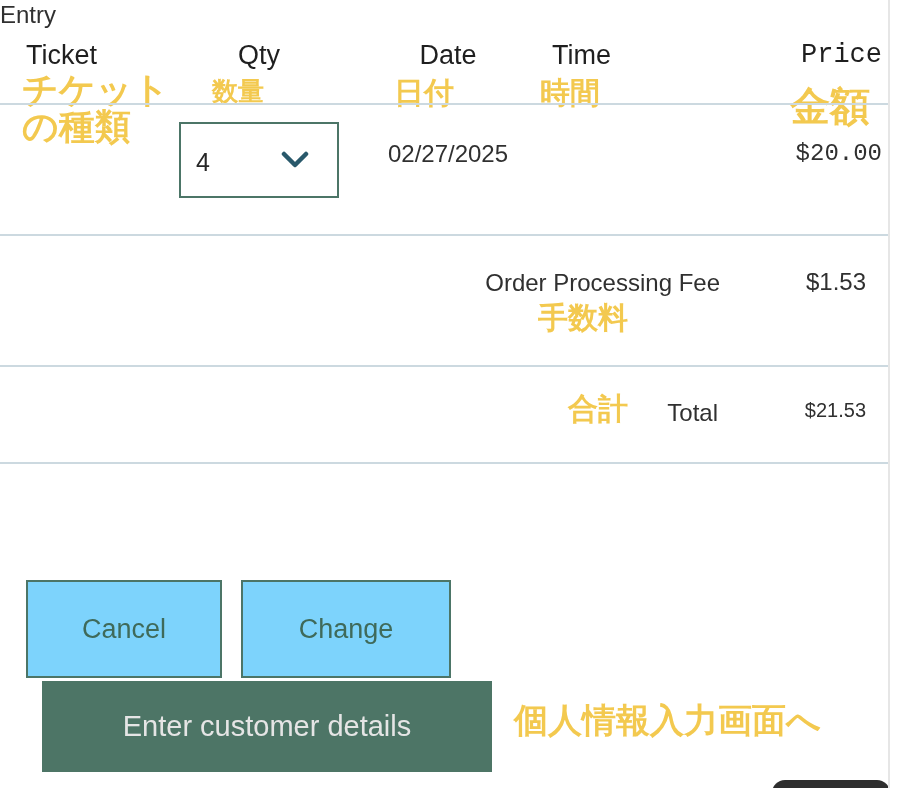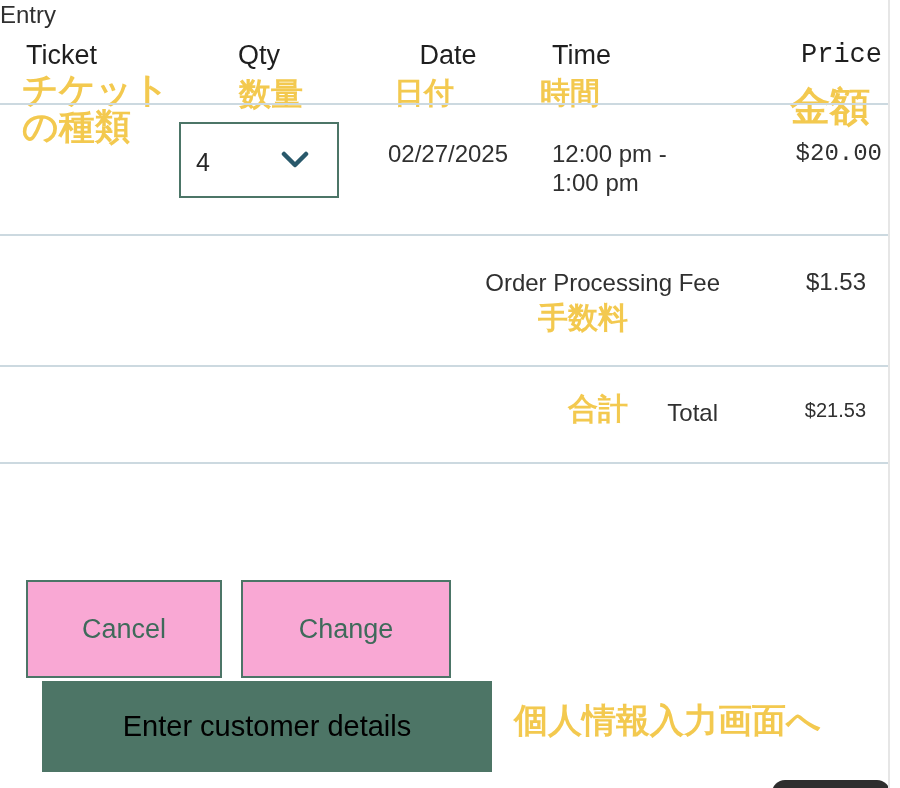--- a/index.html
+++ b/index.html
@@ -77,21 +77,21 @@
     letter-spacing: 0px;
   }
 
   .jp-ticket {
     left: 22px;
     top: 72px;
     font-size: 36px;
     width: 150px;
     white-space: pre-wrap;
   }
-  .jp-qty   { left: 212px; top: 78px; font-size: 32px; margin-left: 27px; }
+  .jp-qty   { left: 212px; top: 78px; font-size: 26px; }
   .jp-date  { left: 394px; top: 78px; font-size: 30px; }
   .jp-time  { left: 540px; top: 78px; font-size: 30px; }
   .jp-price { left: 790px; top: 86px; font-size: 40px; }
   .jp-fee   { left: 538px; top: 303px; font-size: 30px; }
   .jp-total { left: 568px; top: 394px; font-size: 30px; }
   .jp-cta   {
     left: 514px;
     top: 703px;
     font-size: 34px;
   }
@@ -167,21 +167,21 @@
     right: 24px;
     top: 399px;
     font-size: 20px;
     color: #303030;
   }
 
   
   .btn-outline {
     position: absolute;
     border: 2px solid #4c7567;
-    background: #f9a8d4;
+    background: #7dd3fc;
     color: #3f6a5a;
     font-size: 27px;
     font-family: "Liberation Sans", "DejaVu Sans", sans-serif;
     display: flex;
     align-items: center;
     justify-content: center;
     box-sizing: border-box;
     cursor: pointer;
     padding: 0;
   }
@@ -198,21 +198,21 @@
     height: 98px;
   }
 
   #btn-enter-details {
     position: absolute;
     left: 42px;
     top: 681px;
     width: 450px;
     height: 91px;
     background: #4d7566;
-    color: #000000;
+    color: #e5e5e5;
     border: none;
     font-size: 29px;
     font-family: "Liberation Sans", "DejaVu Sans", sans-serif;
     display: flex;
     align-items: center;
     justify-content: center;
     cursor: pointer;
     padding: 0;
   }
 
@@ -254,21 +254,20 @@
     <div class="qty-select">
       <span class="qty-value">4</span>
       <span class="chevron-icon">
         <svg width="28" height="18" viewBox="0 0 28 18">
           <polyline points="3,3 14,14 25,3" fill="none" stroke="#29596b" stroke-width="4.5" stroke-linecap="round" stroke-linejoin="round"></polyline>
         </svg>
       </span>
     </div>
 
     <div class="cell col-date cell-date">02/27/2025</div>
-    <div class="cell col-time cell-time">12:00 pm - 1:00 pm</div>
     <div class="cell col-price cell-price">$20.00</div>
 
     <div class="divider" style="top:234px;"></div>
 
     <div class="fee-label">Order Processing Fee</div>
     <div class="fee-amount">$1.53</div>
     <div class="jp jp-fee">手数料</div>
 
     <div class="divider" style="top:365px;"></div>
 

